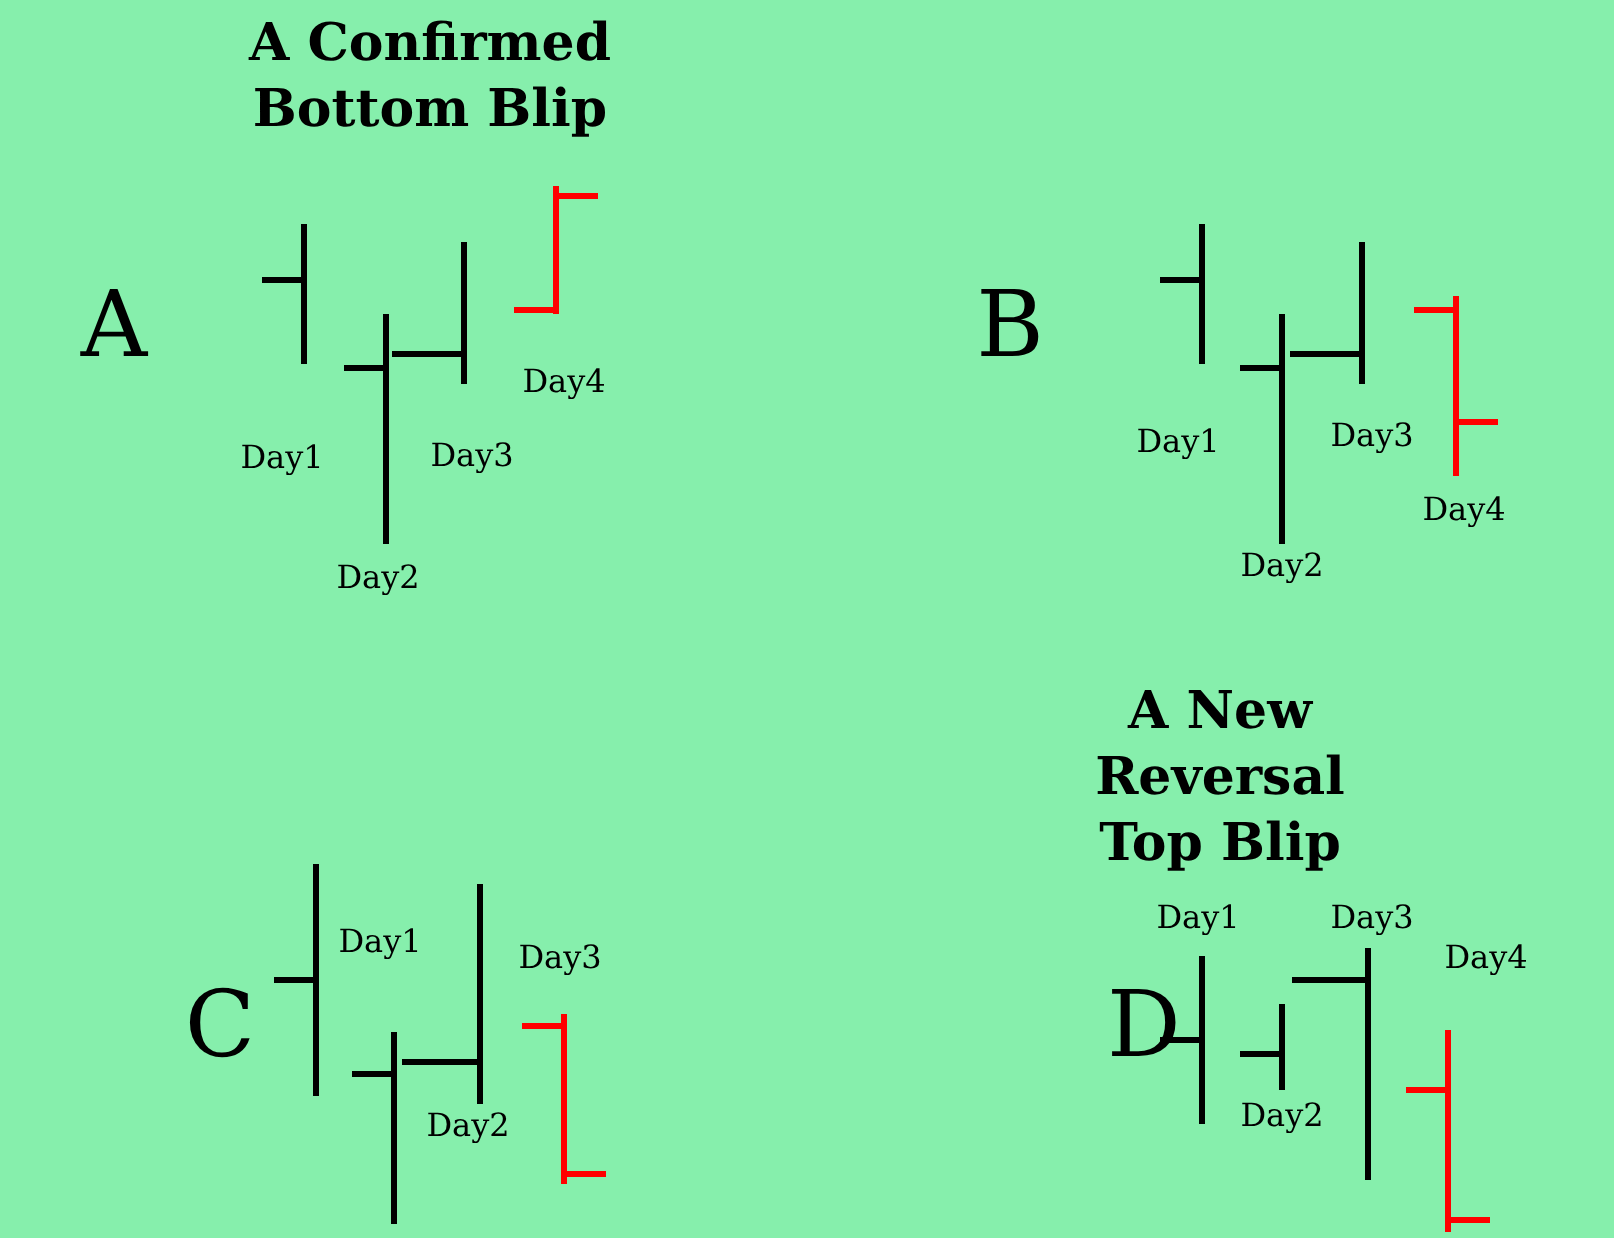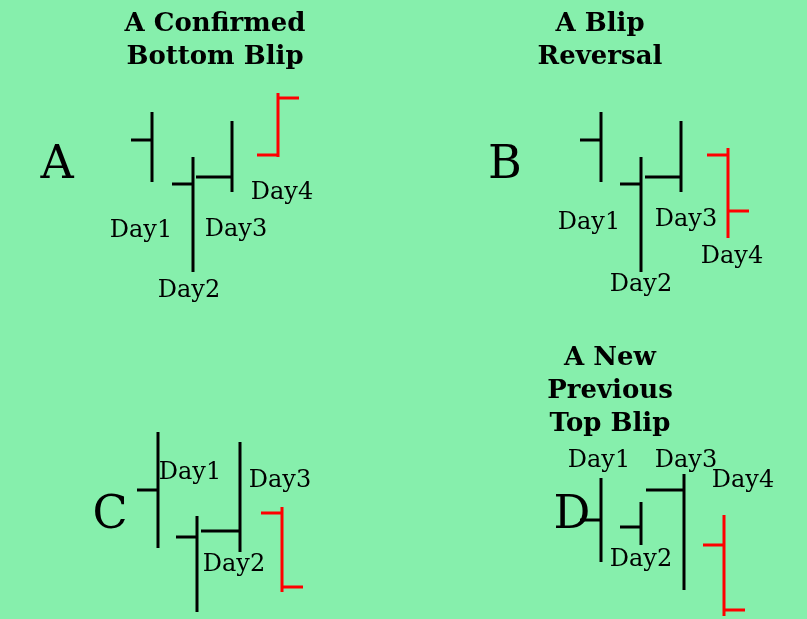--- a/index.html
+++ b/index.html
@@ -44,21 +44,21 @@
     line-height: 1;
     color: #000000;
   }
   #letter-a { left: 57px;  top: 162px; }
   #letter-b { left: 505px; top: 162px; }
   #letter-c { left: 110px; top: 512px; }
   #letter-d { left: 572px; top: 512px; }
   .day-label {
     position: absolute;
     transform: translate(-50%, -50%);
-    font-size: 24px;
+    font-size: 16px;
     line-height: 1;
     white-space: nowrap;
     color: #000000;
   }
 </style>
 </head>
 <body>
 
 <div class="canvas" id="canvas">
   <svg id="bars-svg" width="807" height="619" viewBox="0 0 807 619">
@@ -95,23 +95,21 @@
       <line x1="620" y1="527" x2="641" y2="527" stroke="#000000" stroke-width="3"></line>
       <line x1="684" y1="474" x2="684" y2="590" stroke="#000000" stroke-width="3"></line>
       <line x1="646" y1="490" x2="684" y2="490" stroke="#000000" stroke-width="3"></line>
       <line x1="724" y1="515" x2="724" y2="616" stroke="#ff0000" stroke-width="3"></line>
       <line x1="703" y1="545" x2="724" y2="545" stroke="#ff0000" stroke-width="3"></line>
       <line x1="724" y1="610" x2="745" y2="610" stroke="#ff0000" stroke-width="3"></line>
     </svg>
 
   <div class="panel-title" id="title-a">A Confirmed
 Bottom Blip</div>
-  <div class="panel-title" id="title-b">A Blip
-Reversal</div>
-  <div class="panel-title" id="title-d">A New Previous
+  <div class="panel-title" id="title-d">A New Reversal
 Top Blip</div>
 
   <div class="panel-letter" id="letter-a">A</div>
   <div class="panel-letter" id="letter-b">B</div>
   <div class="panel-letter" id="letter-c">C</div>
   <div class="panel-letter" id="letter-d">D</div>
 <span class="day-label" style="left: 141px; top: 229px;">Day1</span>
     <span class="day-label" style="left: 189px; top: 289px;">Day2</span>
     <span class="day-label" style="left: 236px; top: 228px;">Day3</span>
     <span class="day-label" style="left: 282px; top: 191px;">Day4</span>

